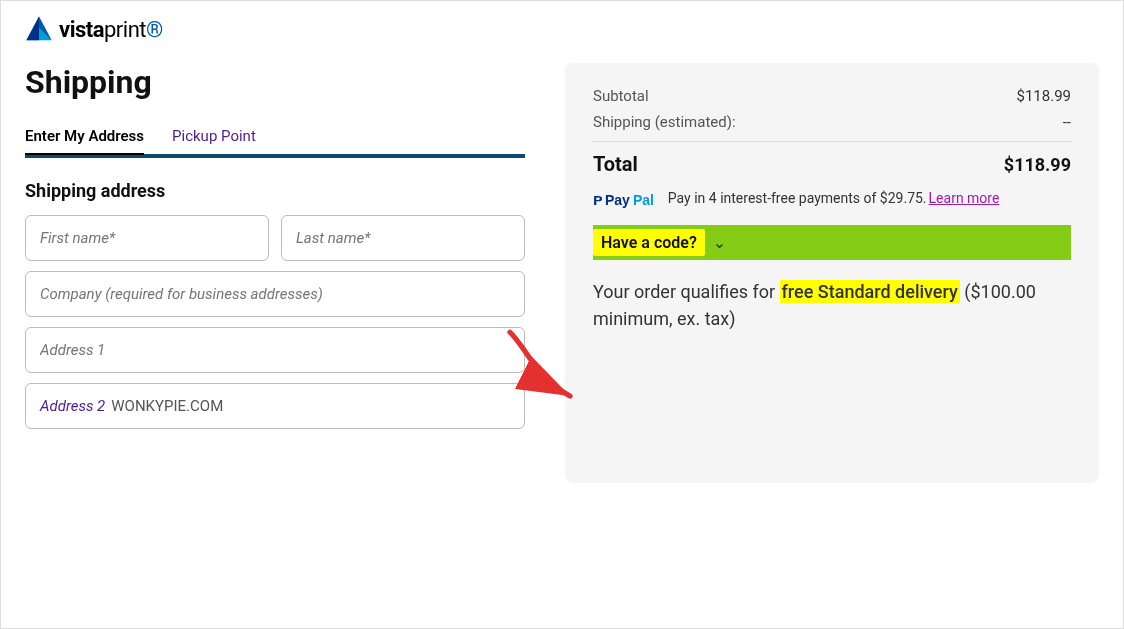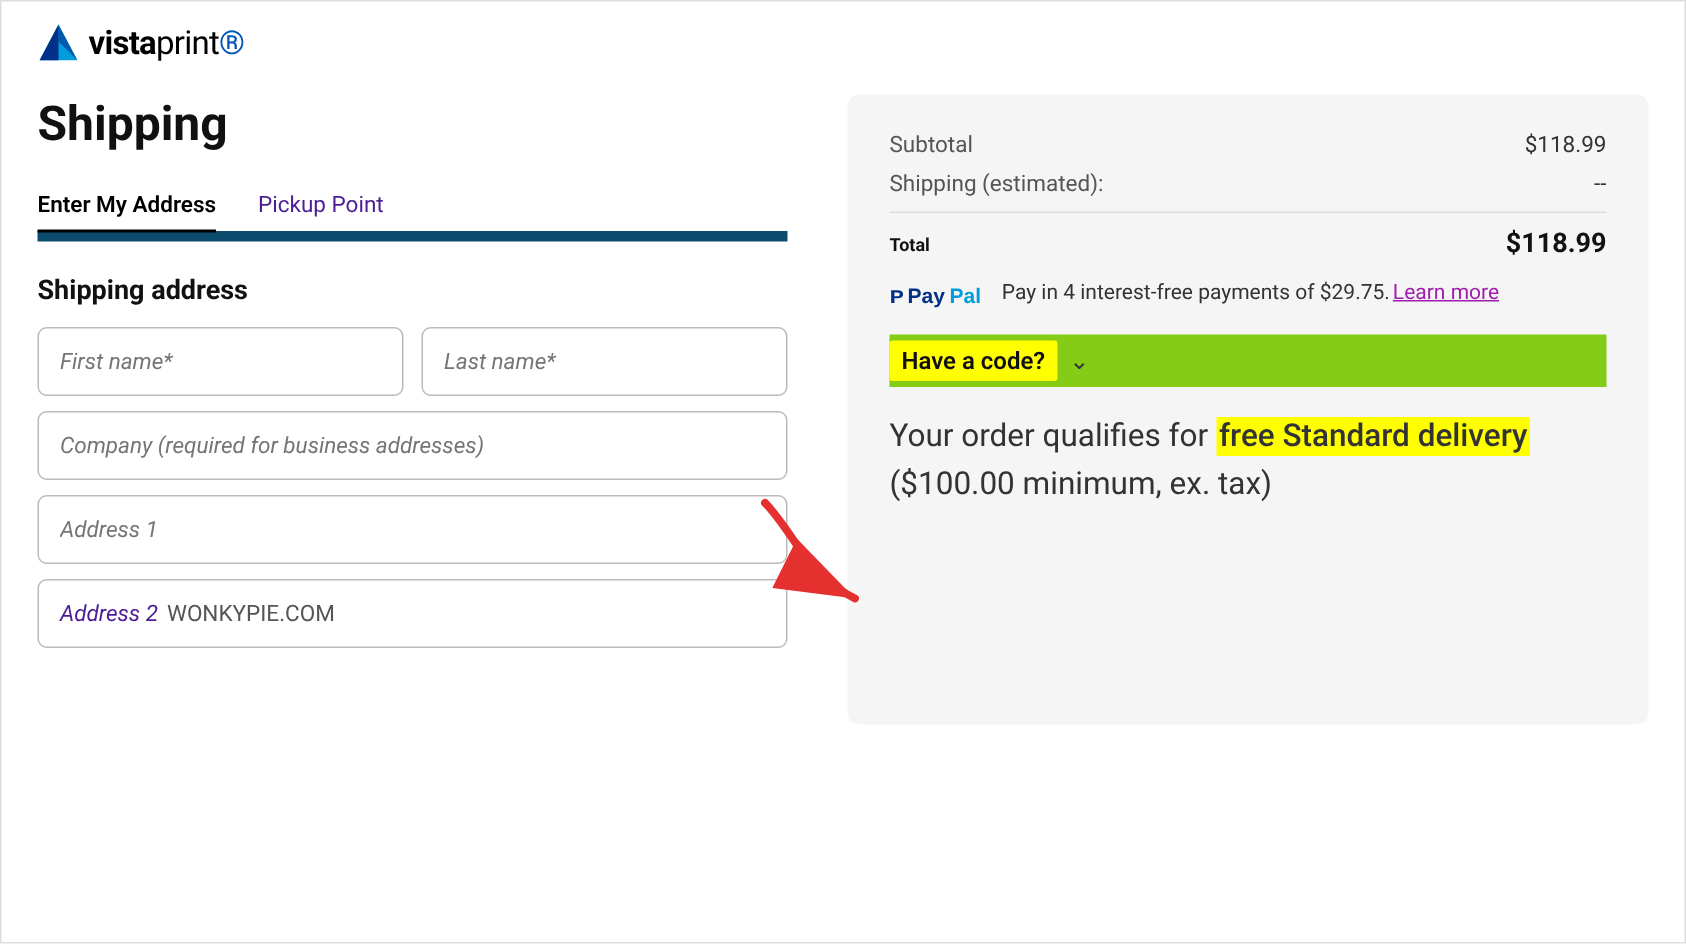--- a/index.html
+++ b/index.html
@@ -73,21 +73,21 @@
       font-size: 32px;
       font-weight: 700;
       color: #111;
       margin-bottom: 18px;
     }
 
     
     .tabs {
       display: flex;
       gap: 0;
-      border-bottom: 7px solid #0c4a6e;
+      border-bottom: 4px solid #0c4a6e;
       margin-bottom: 22px;
     }
 
     .tab {
       padding: 8px 0;
       margin-right: 28px;
       font-size: 15px;
       cursor: pointer;
       color: #4c1d95;
       border-bottom: 2px solid transparent;
@@ -189,21 +189,21 @@
     }
 
     .total-row {
       display: flex;
       justify-content: space-between;
       align-items: center;
       margin-bottom: 14px;
     }
 
     .total-label {
-      font-size: 12px;
+      font-size: 20px;
       font-weight: 700;
       color: #111;
     }
 
     .total-value {
       font-size: 18px;
       font-weight: 700;
       color: #111;
     }
 
@@ -266,21 +266,21 @@
     }
 
     .chevron-down {
       font-size: 16px;
       color: #333;
     }
 
     
     .free-delivery {
       margin-top: 18px;
-      font-size: 21px;
+      font-size: 18px;
       color: #333;
       line-height: 1.5;
     }
 
     .highlight-yellow {
       background: #ffff00;
       padding: 1px 2px;
       font-weight: 500;
     }
 

